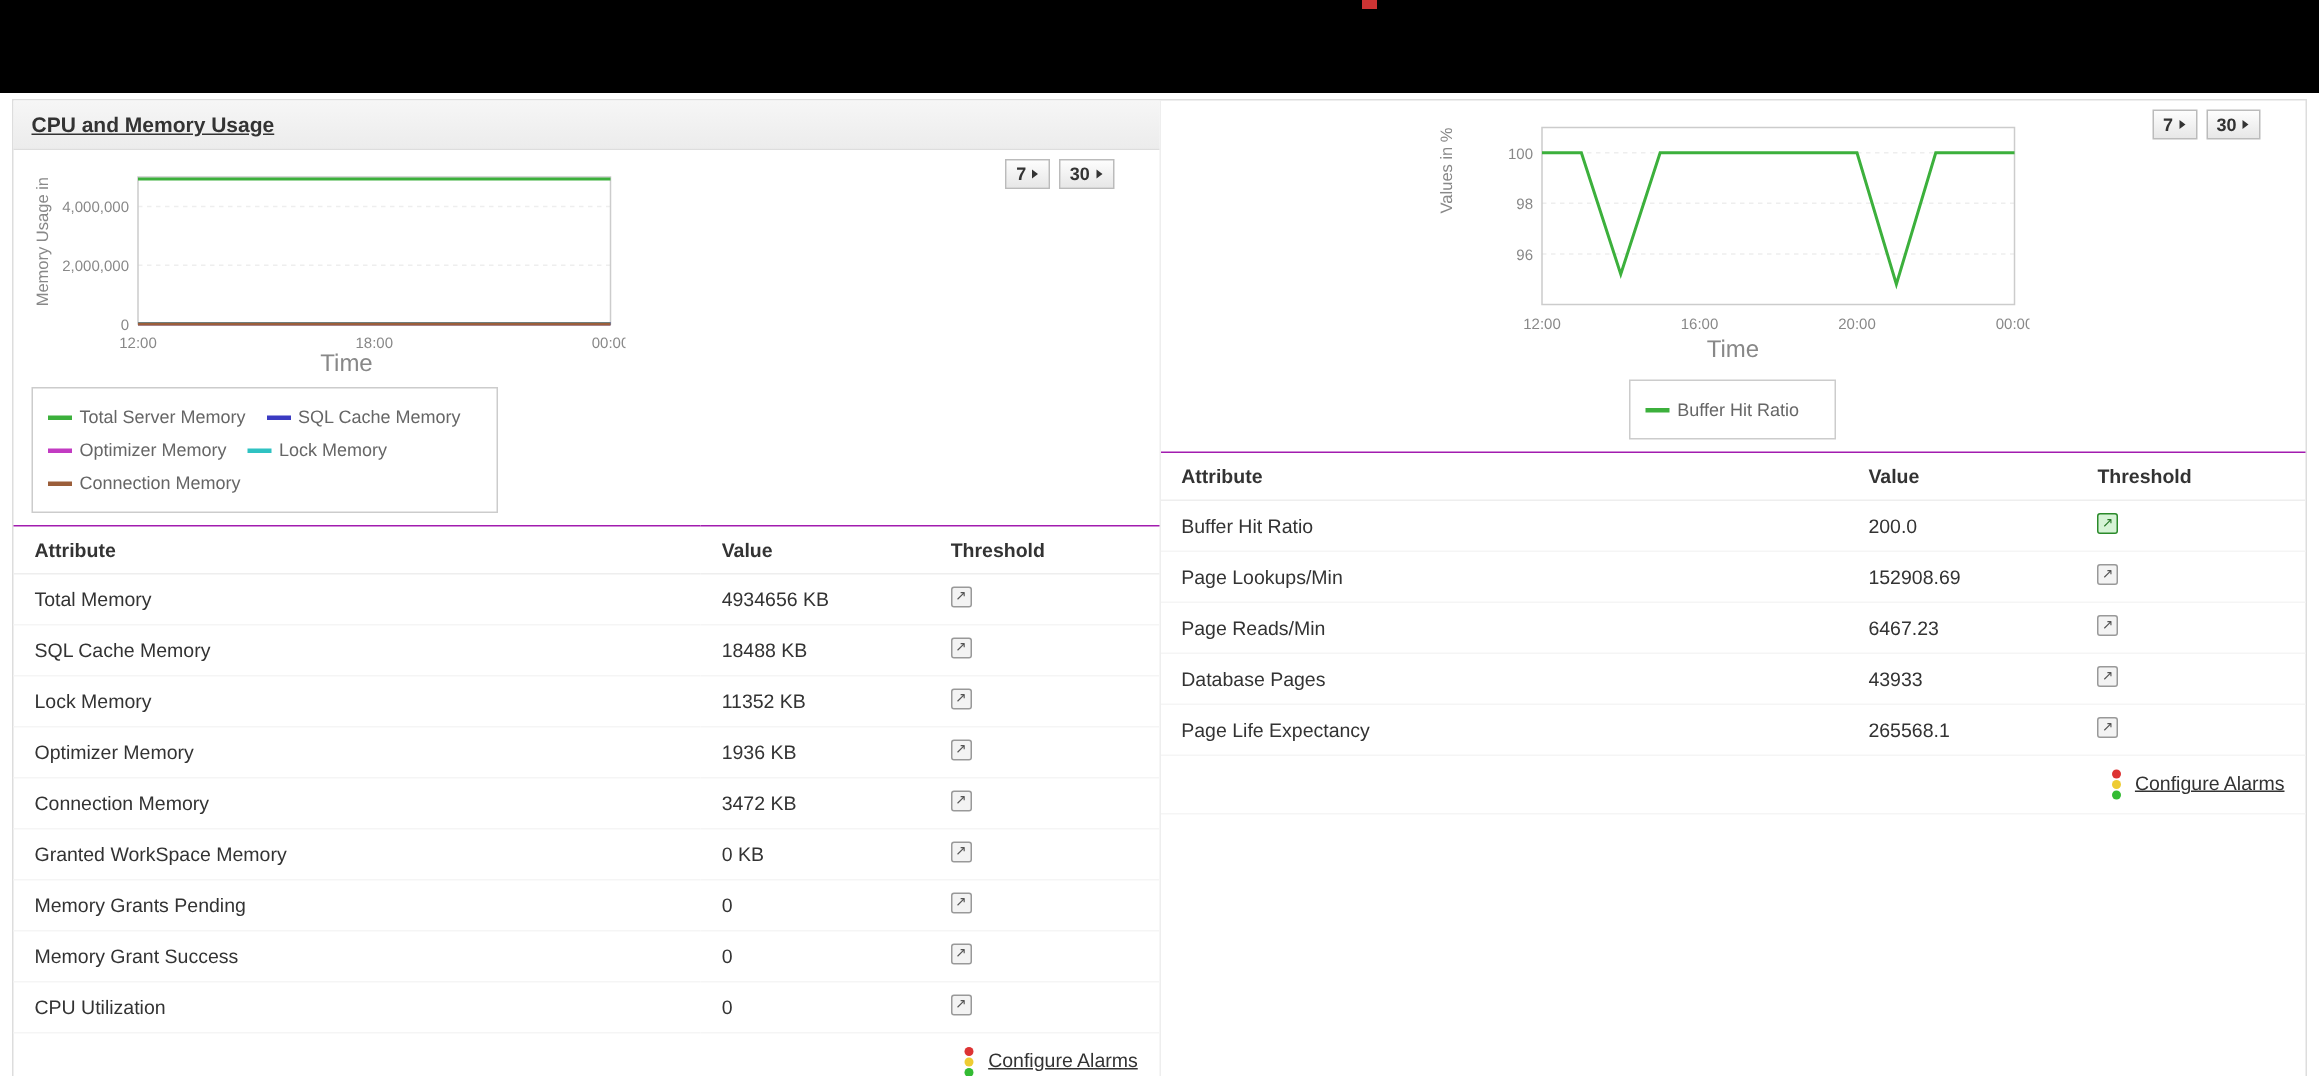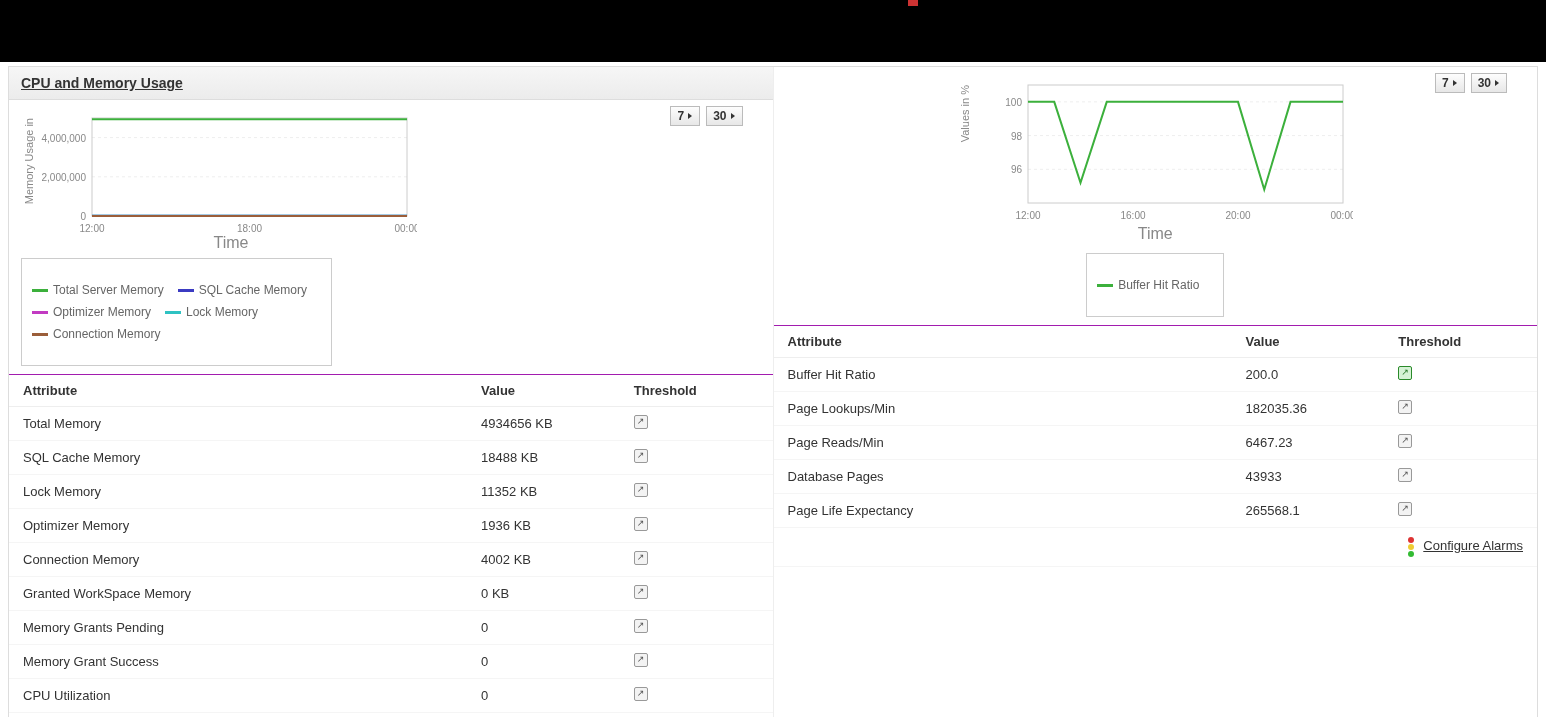--- a/index.html
+++ b/index.html
@@ -80,21 +80,21 @@
     writing-mode: vertical-rl;
     transform: rotate(180deg);
     font-size: 11px;
     color: #888;
     text-align: center;
     padding: 10px 2px;
   }
   .legend-box {
     border: 1px solid #ccc;
     display: inline-block;
-    padding: 20px 10px;
+    padding: 8px 10px;
     font-size: 12px;
     color: #666;
     margin-top: 6px;
   }
   .legend-center {
     text-align: center;
     margin-top: 4px;
   }
   .legend-item {
     display: inline-flex;
@@ -244,21 +244,21 @@
             <td>11352 KB</td>
             <td><span class="thresh-icon"></span></td>
           </tr>
           <tr>
             <td>Optimizer Memory</td>
             <td>1936 KB</td>
             <td><span class="thresh-icon"></span></td>
           </tr>
           <tr>
             <td>Connection Memory</td>
-            <td>4002 KB</td>
+            <td>3472 KB</td>
             <td><span class="thresh-icon"></span></td>
           </tr>
           <tr>
             <td>Granted WorkSpace Memory</td>
             <td>0 KB</td>
             <td><span class="thresh-icon"></span></td>
           </tr>
           <tr>
             <td>Memory Grants Pending</td>
             <td>0</td>
@@ -328,21 +328,21 @@
         </tr>
       </thead>
       <tbody id="right-rows">
           <tr>
             <td>Buffer Hit Ratio</td>
             <td>200.0</td>
             <td><span class="thresh-icon highlight"></span></td>
           </tr>
           <tr>
             <td>Page Lookups/Min</td>
-            <td>182035.36</td>
+            <td>152908.69</td>
             <td><span class="thresh-icon"></span></td>
           </tr>
           <tr>
             <td>Page Reads/Min</td>
             <td>6467.23</td>
             <td><span class="thresh-icon"></span></td>
           </tr>
           <tr>
             <td>Database Pages</td>
             <td>43933</td>

